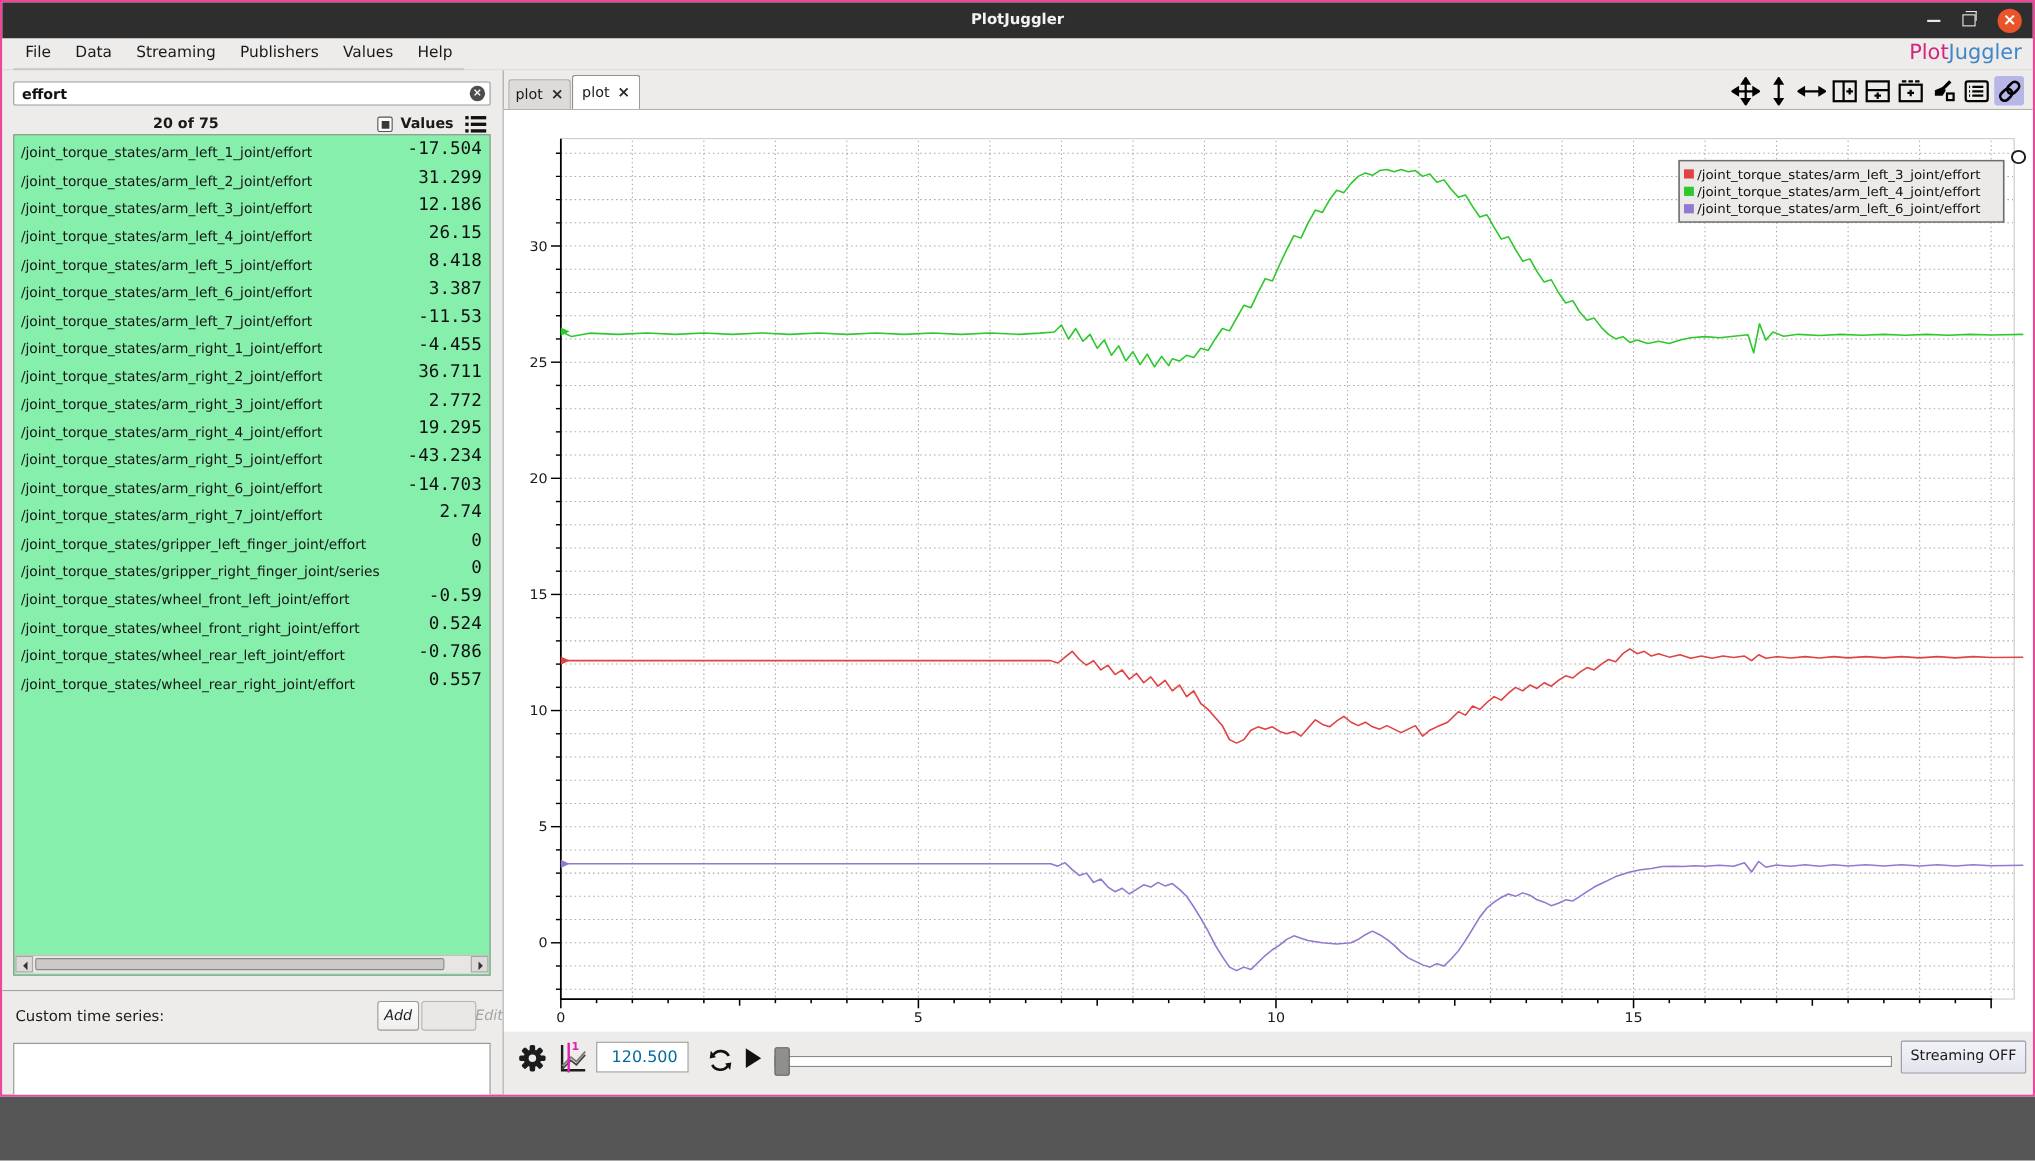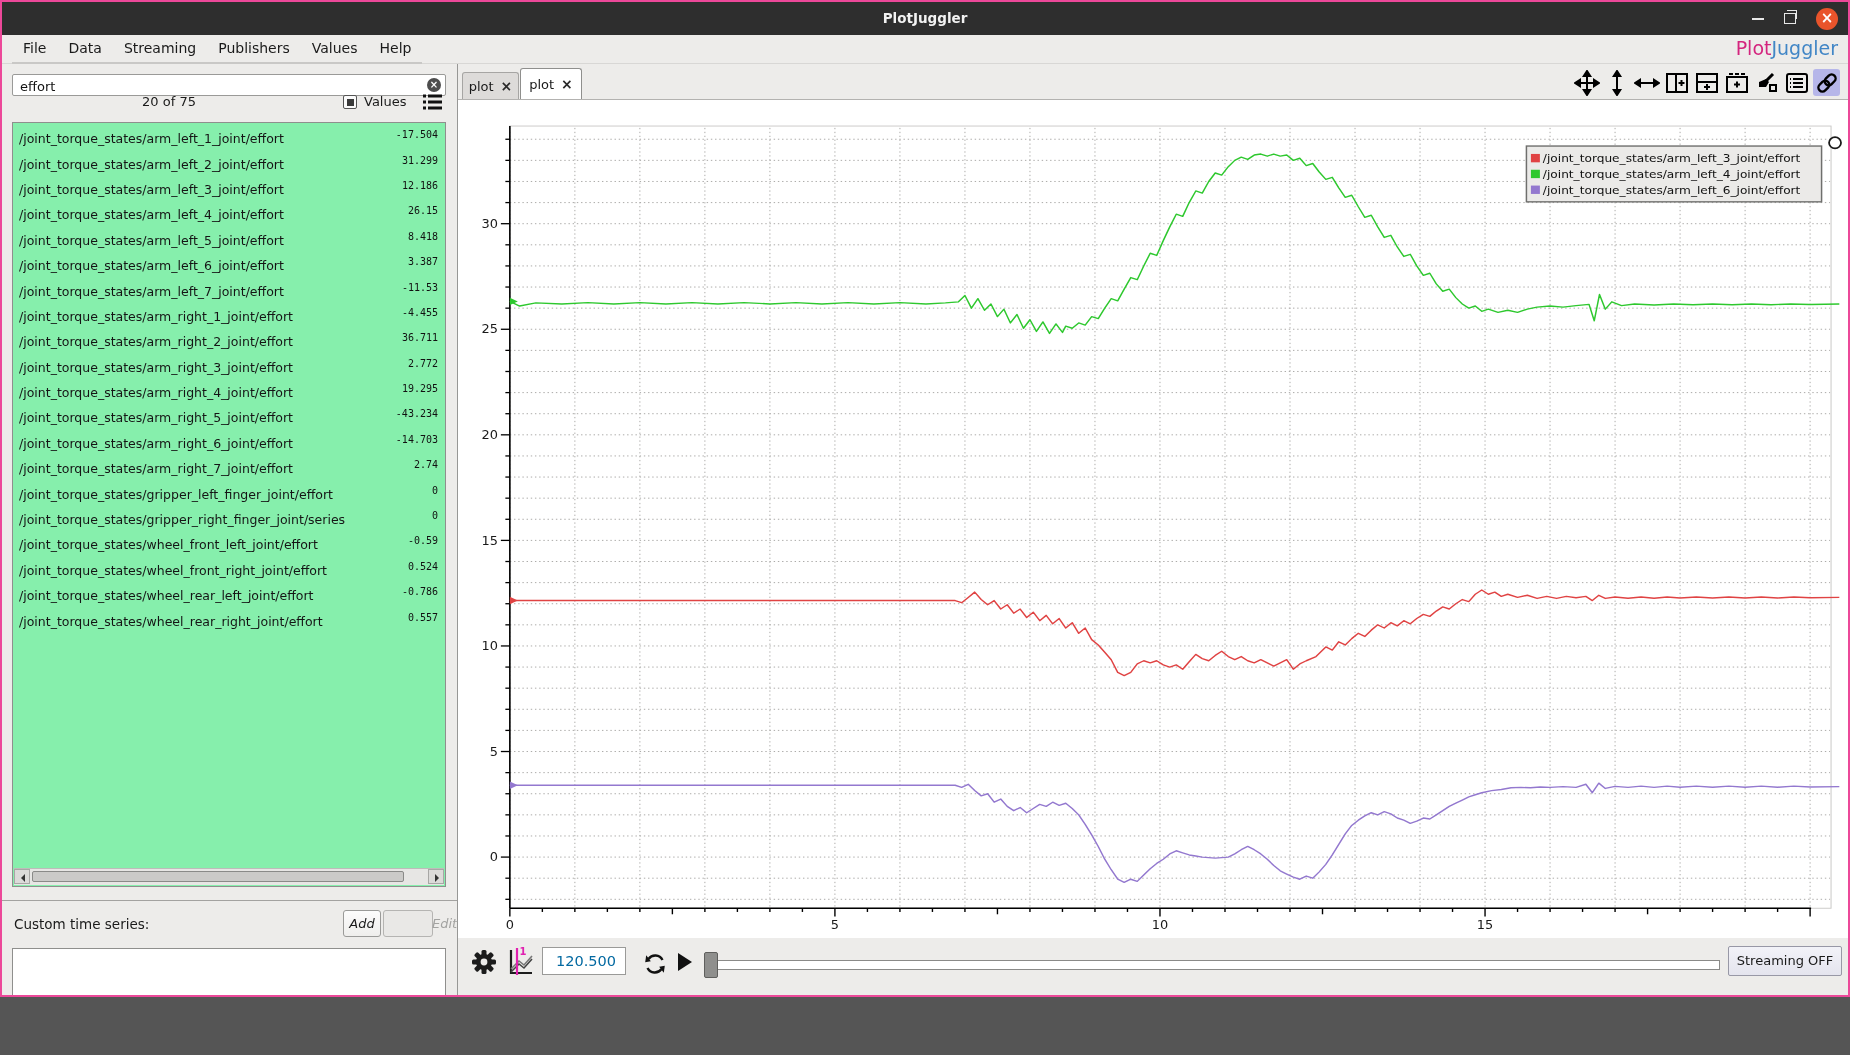--- a/index.html
+++ b/index.html
@@ -22,37 +22,37 @@
   .menu-item{padding:0 11px;font-size:14px;height:27px;line-height:27px;border-bottom:2px solid #c9c8c6;}
   .logo{position:absolute;right:10px;top:2px;font-size:19px;}
   
   .main{position:absolute;left:0;top:62px;right:0;bottom:0;display:flex;}
   .left-panel{position:relative;width:456px;border-right:1px solid #979795;box-sizing:border-box;background:#edecea;}
   .right-panel{position:relative;flex:1;background:#edecea;}
   
   .search-box{position:absolute;left:10px;top:10px;width:434px;height:22px;background:#fff;
     border:1px solid #9a9a98;border-radius:2px;box-sizing:border-box;}
   .search-box input{border:none;outline:none;width:400px;height:18px;margin:1px 0 0 5px;
-    font-size:13px;font-family:inherit;color:#111;background:transparent;}
+    font-size:13px;font-family:inherit;color:#111;background:transparent;font-weight:bold;}
   .search-clear{position:absolute;right:4px;top:3px;width:14px;height:14px;border-radius:50%;
     background:#4d4d4d;color:#fff;font-size:10px;line-height:14px;text-align:center;font-weight:bold;}
-  .filter-row{position:absolute;left:0;top:28px;width:100%;height:20px;}
+  .filter-row{position:absolute;left:0;top:39px;width:100%;height:20px;font-weight:bold;}
   .match-count{position:absolute;left:0;width:334px;text-align:center;font-size:13px;top:2px;}
   .values-cb{position:absolute;left:341px;top:3px;width:12px;height:12px;border:1.4px solid #555;
     background:#fbfbfb;border-radius:2px;}
   .values-cb:before{content:"";position:absolute;left:2.5px;top:2.5px;width:7px;height:7px;background:#3a3a3a;}
   .values-label{position:absolute;left:362px;top:2px;font-size:13px;}
   .list-menu-icon{position:absolute;left:417px;top:-1px;}
   .series-frame{position:absolute;left:10px;top:58px;width:434px;height:765px;background:#86efac;
     border:1px solid #8f8f8d;box-sizing:border-box;overflow:hidden;}
   .series-rows{position:absolute;left:0;top:3px;right:0;}
   .series-row{display:flex;align-items:center;height:25.4px;padding:0 7px 0 6px;}
   .series-name{font-size:12.5px;color:#151515;white-space:nowrap;}
   .series-value{margin-left:auto;font-family:"DejaVu Sans Mono","Liberation Mono",monospace;
-    font-size:10px;color:#111;position:relative;top:-4px;}
+    font-size:16px;color:#111;position:relative;top:-4px;}
   .hscroll{position:absolute;left:1px;right:1px;bottom:1px;height:16px;background:#e7e6e4;border-top:1px solid #bdbcba;}
   .hs-arrow{position:absolute;top:0;width:16px;height:15px;background:#dcdbd9;border:1px solid #a8a7a5;box-sizing:border-box;}
   .hs-arrow.left{left:0;} .hs-arrow.right{right:0;}
   .hs-arrow span{position:absolute;left:4px;top:4px;width:0;height:0;border:4px solid transparent;}
   .hs-arrow.left span{border-right-color:#333;left:2px;}
   .hs-arrow.right span{border-left-color:#333;left:6px;}
   .hs-handle{position:absolute;left:18px;top:2px;width:372px;height:11px;background:#cbcac8;
     border:1px solid #8a8a88;border-radius:2px;box-sizing:border-box;}
   .sep-line{position:absolute;left:0;right:0;top:836px;height:1px;background:#a3a2a0;}
   .custom-row{position:absolute;left:12px;right:10px;top:846px;height:28px;}

